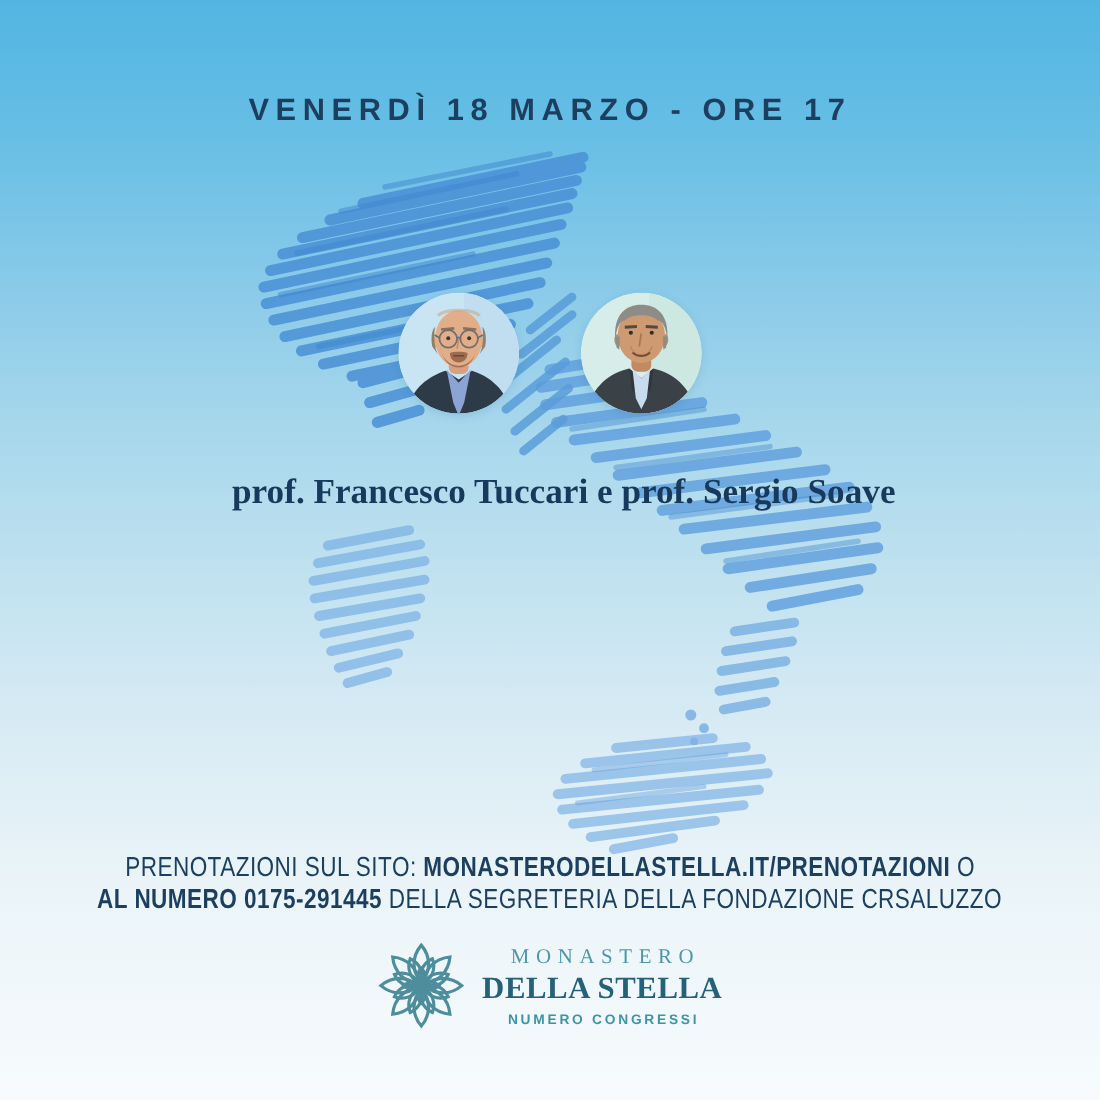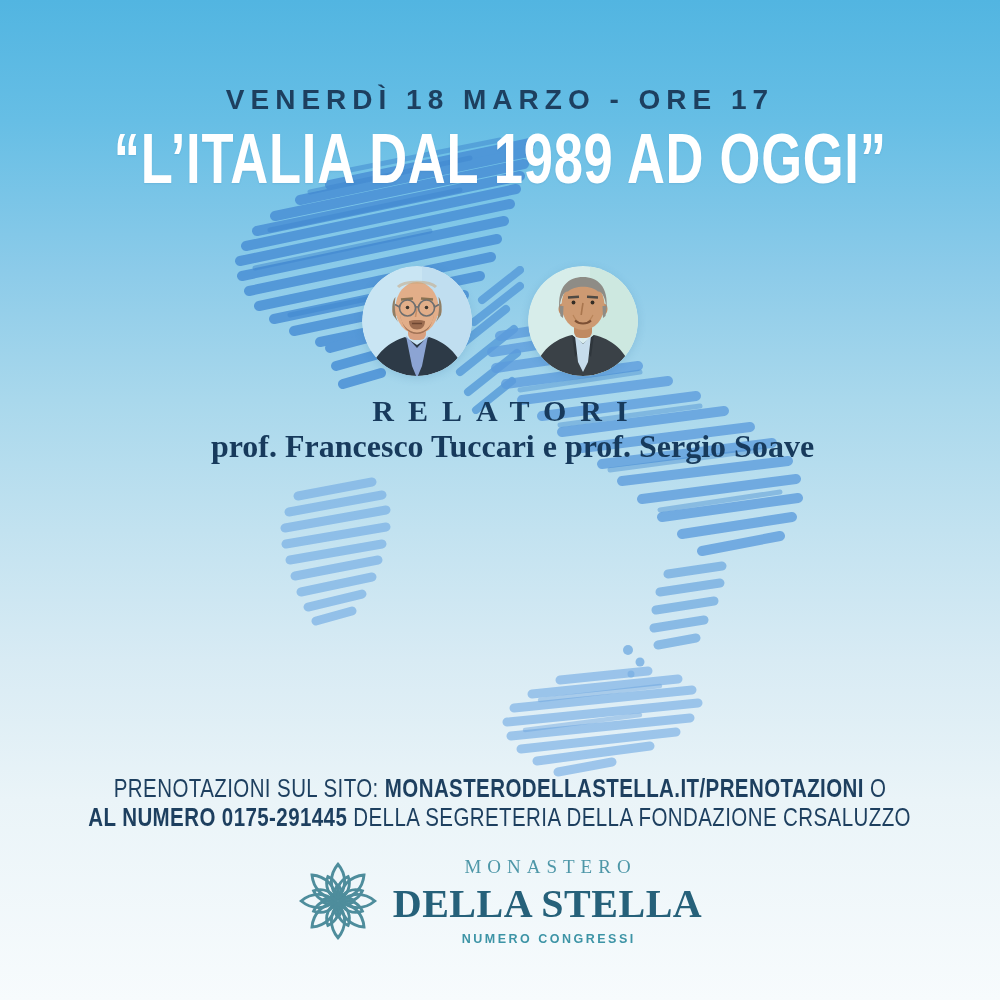--- a/index.html
+++ b/index.html
@@ -53,21 +53,21 @@
     width:max-content;transform:scaleX(0.82);transform-origin:50% 50%;
     white-space:nowrap;font-size:25px;line-height:29px;font-weight:400;
     color:#1d3f5f;letter-spacing:0.5px;
   }
   .booking strong{font-weight:700;}
 
   .logo{top:856px;display:flex;justify-content:center;align-items:center;gap:15px;}
   .logo-mark{width:80px;height:80px;}
   .logo-text{text-align:center;font-family:"Liberation Serif",serif;}
   .logo-line1{font-size:19px;letter-spacing:6px;text-indent:6px;color:#4e97a8;margin-bottom:2px;}
-  .logo-line2{font-size:40px;font-weight:700;letter-spacing:0.5px;color:#26617a;margin-bottom:5px;}
+  .logo-line2{font-size:28px;font-weight:700;letter-spacing:0.5px;color:#26617a;margin-bottom:5px;}
   .logo-line3{font-family:"Liberation Sans",sans-serif;font-size:12.5px;font-weight:700;letter-spacing:2.5px;text-indent:2.5px;color:#3d94a6;}
 </style>
 </head>
 <body>
 
 <div class="canvas">
 
   <svg class="italy-svg" viewBox="0 0 1000 1000" aria-hidden="true">
 
     <g stroke="#4a90d6" stroke-width="10" stroke-linecap="round" opacity="0.85">
@@ -164,23 +164,20 @@
       <line x1="558" y1="772" x2="612" y2="762"></line>
     </g>
     <g stroke="#6aa3de" stroke-width="4.5" stroke-linecap="round" opacity="0.45">
       <line x1="540" y1="700" x2="660" y2="686"></line>
       <line x1="525" y1="730" x2="640" y2="715"></line>
     </g>
   </svg>
 
   <div class="layer date-line">VENERDÌ 18 MARZO - ORE 17</div>
 
-  <div class="layer title-wrap">
-    <div class="big-title">“L’ITALIA DAL 1989 AD OGGI”</div>
-  </div>
 
   <div class="layer photos">
     <div class="photo-circle">
       <svg viewBox="0 0 110 110" aria-hidden="true">
         <defs>
             <clipPath id="clipL">
               <circle cx="55" cy="55" r="55"></circle>
             </clipPath>
           </defs>
         <g clip-path="url(#clipL)">
@@ -242,21 +239,20 @@
           <circle cx="64.5" cy="36.5" r="1.9" fill="#332d26"></circle>
           <path d="M55,37 C54,43 53.5,46.5 53.2,49" stroke="#a9764e" stroke-width="1.6" fill="none"></path>
           <path d="M45,49 C47,53 49,55.5 51,56.5" stroke="#b07c50" stroke-width="1.2" opacity="0.7" fill="none"></path>
           <path d="M65,49 C63,53 61,55.5 59,56.5" stroke="#b07c50" stroke-width="1.2" opacity="0.7" fill="none"></path>
           <path d="M47,54.5 C51,58.5 59,58.5 63,54.5" stroke="#7c4f34" stroke-width="2" fill="none"></path>
         </g>
       </svg>
     </div>
   </div>
 
-  <div class="layer relatori">RELATORI</div>
   <div class="layer speaker-names">prof. Francesco Tuccari e prof. Sergio Soave</div>
 
 
   <div class="layer booking">
     <div class="cond"><span>PRENOTAZIONI SUL SITO: </span><strong>MONASTERODELLASTELLA.IT/PRENOTAZIONI</strong><span> O</span></div>
     <div class="cond"><strong>AL NUMERO 0175-291445</strong><span> DELLA SEGRETERIA DELLA FONDAZIONE CRSALUZZO</span></div>
   </div>
 
   <div class="layer logo">
     <svg class="logo-mark" viewBox="-50 -50 100 100" aria-hidden="true">

